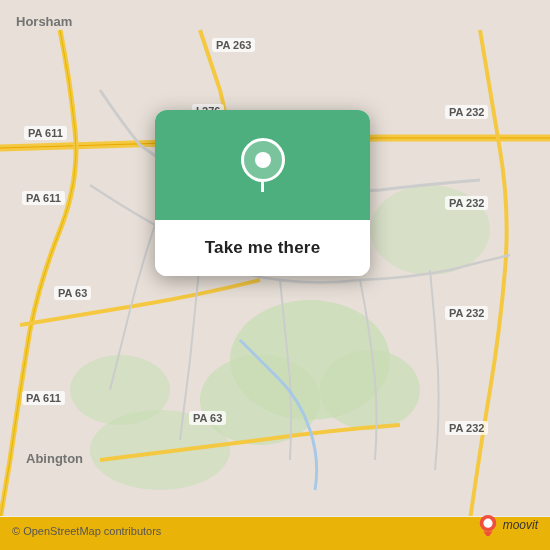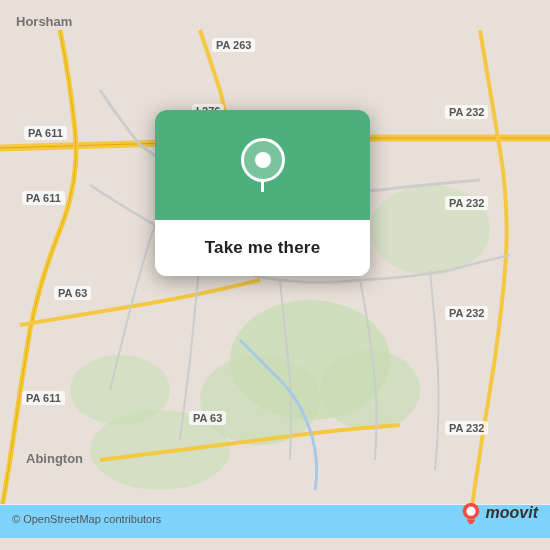--- a/index.html
+++ b/index.html
@@ -92,24 +92,24 @@
       font-size: 17px;
       font-weight: 600;
       color: #222;
       text-align: center;
       letter-spacing: 0.2px;
     }
 
     
     .bottom-bar {
       position: absolute;
-      bottom: 12px;
+      bottom: 0;
       left: 0;
       right: 0;
-      background: #7dd3fc;
+      background: #eab308;
       padding: 8px 16px 10px 12px;
       z-index: 10;
       border-top: 1px solid #eee;
     }
 
     .bottom-bar-copyright {
       font-size: 11px;
       color: #555;
       margin-bottom: 3px;
     }
@@ -128,22 +128,22 @@
       align-items: center;
       gap: 4px;
     }
 
     .moovit-icon {
       width: 22px;
       height: 22px;
     }
 
     .moovit-text {
-      font-size: 16px;
-      font-weight: 700;
+      font-size: 12px;
+      font-weight: 400;
       color: #333;
       font-style: italic;
     }
 
     
     .road-label {
       position: absolute;
       font-size: 11px;
       font-weight: 600;
       color: #555;

